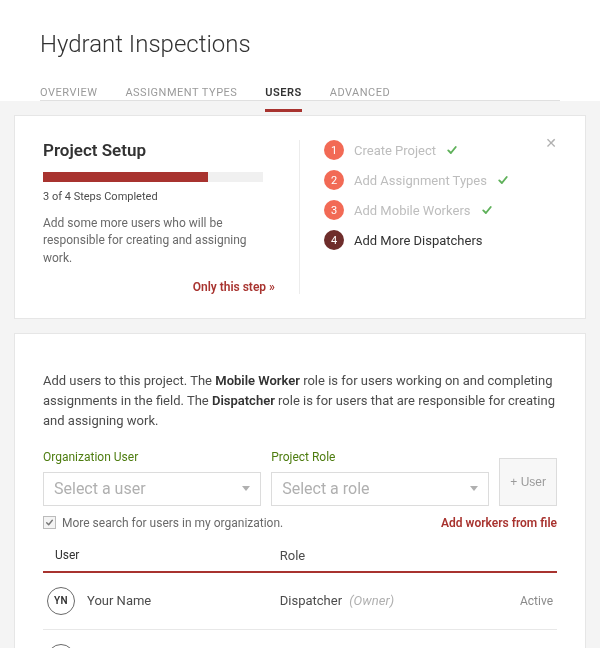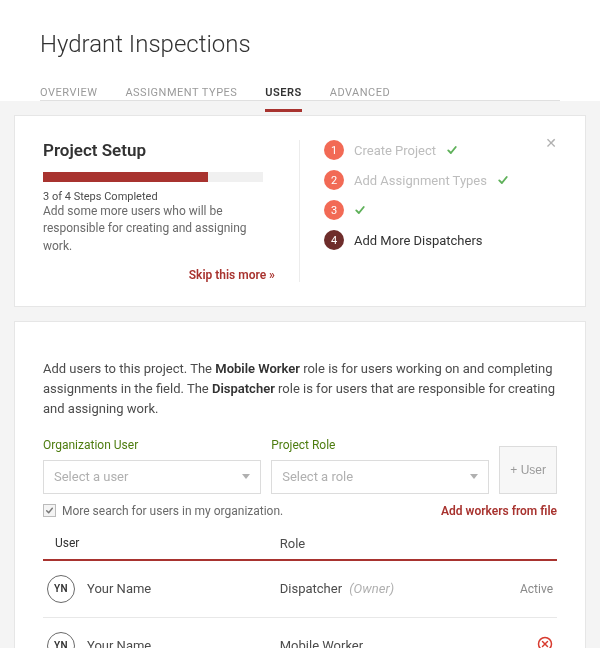--- a/index.html
+++ b/index.html
@@ -51,21 +51,21 @@
   }
 
   
   .setup-row { display: flex; }
   .setup-left { flex: 1 1 50%; padding-right: 24px; border-right: 1px solid #ececec; }
   .setup-right { flex: 1 1 50%; padding-left: 24px; position: relative; }
 
   .setup-title { font-size: 17px; font-weight: 600; color: #323232; margin: 0 0 12px 0; }
   .pbar { width: 220px; height: 10px; background: #f0f0f0; margin-bottom: 8px; }
   .pbar-fill { height: 100%; background: #a8332f; }
-  .psub { font-size: 11px; color: #4c4c4c; }
+  .psub { font-size: 11px; color: #4c4c4c; margin-bottom: 12px; }
   .pdesc { font-size: 12px; color: #6a6a6a; line-height: 1.45; }
   .skip { text-align: right; margin-top: 12px; }
   .skip a { color: #a8332f; font-weight: 600; font-size: 12px; text-decoration: none; cursor: pointer; }
 
   .close-x { position: absolute; top: -4px; right: 0; color: #b0b0b0; font-size: 14px; cursor: pointer; line-height: 1; }
 
   .steps { list-style: none; margin: 0; padding: 0; }
   .steps li { display: flex; align-items: center; gap: 10px; margin-bottom: 10px; }
   .badge {
     width: 20px; height: 20px; border-radius: 50%;
@@ -82,21 +82,21 @@
   
   .instr { font-size: 13px; color: #4c4c4c; line-height: 1.55; margin-bottom: 18px; }
   .b { font-weight: 600; color: #323232; }
 
   .form-row { display: flex; gap: 10px; align-items: flex-end; margin-bottom: 10px; }
   .form-col { flex: 1 1 0; min-width: 0; }
   .form-label { font-size: 12px; color: #4d7c0f; margin-bottom: 8px; }
   .select {
     border: 1px solid #dcdcdc; height: 32px; padding: 16px 10px;
     display: flex; align-items: center; justify-content: space-between;
-    color: #b0b0b0; font-size: 13px; cursor: pointer; background: #fff; text-align: center;
+    color: #b0b0b0; font-size: 16px; cursor: pointer; background: #fff; text-align: center;
   }
   .caret { width: 0; height: 0; border-left: 4px solid transparent; border-right: 4px solid transparent; border-top: 5px solid #b0b0b0; }
   .btn-add {
     border: 1px solid #dcdcdc; background: #f7f7f7; height: 48px; padding: 0 10px;
     font-size: 12px; color: #9a9a9a; cursor: pointer; white-space: nowrap;
   }
   .options-row { display: flex; justify-content: space-between; align-items: center; font-size: 12px; margin-bottom: 18px; }
   .chk-wrap { display: flex; align-items: center; gap: 6px; color: #6a6a6a; }
   .chk { width: 13px; height: 13px; border: 1px solid #bbb; background: #f4f4f4; display: inline-flex; align-items: center; justify-content: center; }
   .chk svg { width: 9px; height: 9px; }
@@ -137,41 +137,42 @@
 
   <div class="card">
     <div class="setup-row">
       <div class="setup-left">
         <h2 class="setup-title">Project Setup</h2>
         <div class="pbar">
           <div class="pbar-fill" style="width:75%"></div>
         </div>
         <div class="psub">3 of 4 Steps Completed</div>
         <div class="pdesc">Add some more users who will be responsible for creating and assigning work.</div>
-        <div class="skip"><a>Skip this more »</a></div>
+        <div class="skip"><a>Only this step »</a></div>
       </div>
       <div class="setup-right">
         <span class="close-x">✕</span>
         <ul class="steps">
           <li>
             <span class="badge done">1</span>
             <span class="step-label done">Create Project</span>
             <svg class="check" viewBox="0 0 16 16">
                 <path d="M3 8.5 L6.5 12 L13 4"></path>
               </svg>
           </li>
           <li>
             <span class="badge done">2</span>
             <span class="step-label done">Add Assignment Types</span>
             <svg class="check" viewBox="0 0 16 16">
                 <path d="M3 8.5 L6.5 12 L13 4"></path>
               </svg>
           </li>
           <li>
             <span class="badge done">3</span>
+            <span class="step-label done">Add Mobile Workers</span>
             <svg class="check" viewBox="0 0 16 16">
                 <path d="M3 8.5 L6.5 12 L13 4"></path>
               </svg>
           </li>
           <li>
             <span class="badge current">4</span>
             <span class="step-label current">Add More Dispatchers</span>
           </li>
         </ul>
       </div>

